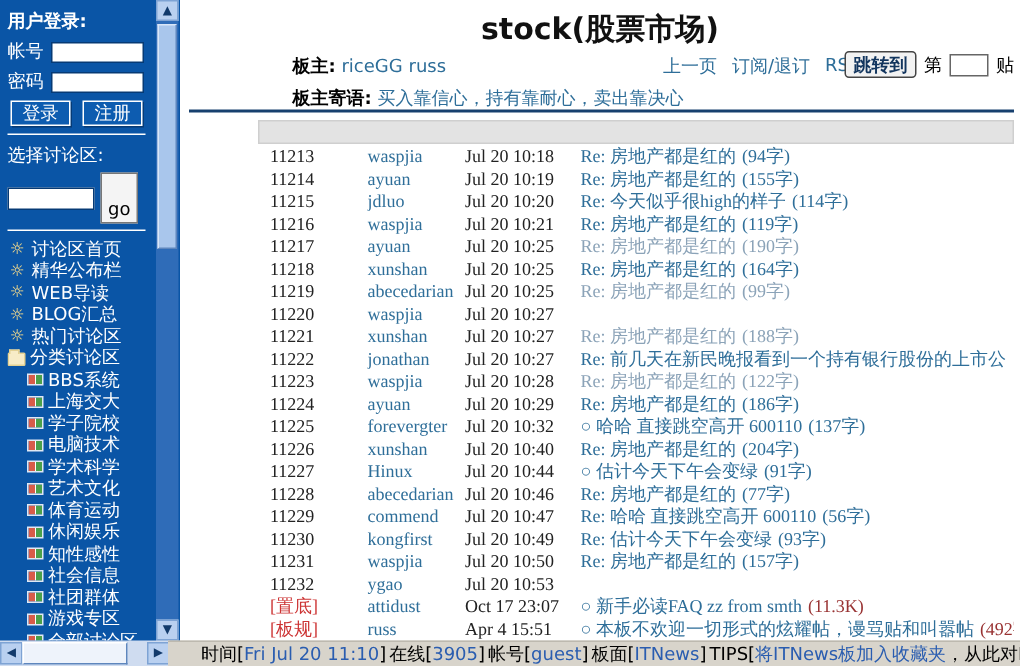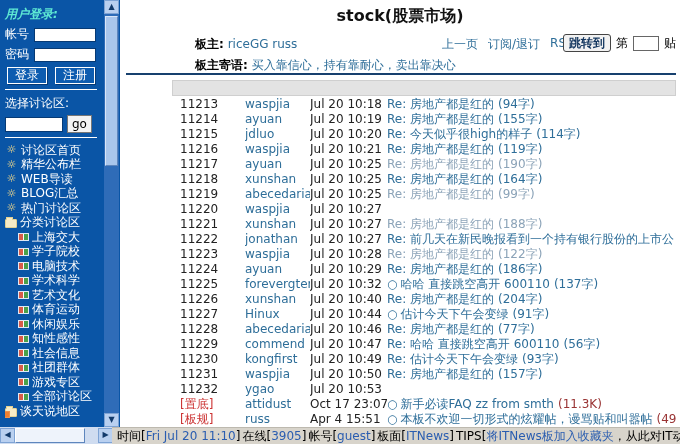--- a/index.html
+++ b/index.html
@@ -4,33 +4,33 @@
 <style>
   * { margin:0; padding:0; box-sizing:border-box; }
   html,body { width:680px; height:444px; overflow:hidden; }
   body { font-family:"DejaVu Sans","Liberation Sans",sans-serif; font-size:12px; background:#fff; }
   #page { position:relative; width:680px; height:444px; overflow:hidden; background:#fff; }
 
   
   #sidebar { position:absolute; left:0; top:0; width:120px; height:444px;
              background:var(--sidebar_bg,#0a55a6); color:#fff; overflow:hidden; }
   #side-content { position:absolute; left:0; top:0; width:103px; height:427px; padding:6px 0 0 5px; overflow:hidden; }
-  .login-title { font-weight:bold; color:#5eead4; margin-bottom:3px;font-style:italic; }
+  .login-title { font-weight:bold; color:#ffffff; margin-bottom:3px; }
   .login-row { display:flex; align-items:center; margin-bottom:3px; gap:3px; }
   .login-row .lab { width:26px; }
   .login-row input { width:62px; height:14px; border:1px solid #063a75; background:#fff; font-size:11px; }
   .btn-row { display:flex; gap:8px; margin:4px 0 5px 2px; }
   .side-btn { background:#0d5cb0; color:#fff; border:1px solid #fff; box-shadow:1px 1px 0 #063a75;
               font-size:12px; padding:0 7px; height:17px; line-height:15px; cursor:pointer;
               font-family:inherit; }
   .side-hr { height:1px; background:#fff; margin:4px 6px 5px 0; }
   .select-label { margin-bottom:3px; }
   .select-row { display:flex; align-items:center; gap:4px; margin-bottom:2px; }
   .select-row input { width:58px; height:15px; border:1px solid #063a75; background:#fff; }
-  .go-btn { background:#f4f4f4; color:#000; border:1px solid #777; height:18px; padding:0 4px;
+  .go-btn { background:#f4f4f4; color:#000; border:1px solid #777; height:18px; padding:16px 4px;
             font-size:12px; font-family:inherit; cursor:pointer; }
 
   #sidebar-nav { margin-top:2px; }
   .nav-item { display:flex; align-items:center; gap:3px; height:14.5px; white-space:nowrap;
               color:#fff; cursor:pointer; overflow:hidden; }
   .nav-item.indent { padding-left:13px; }
   .nav-item .lbl { color:#fff; }
   .icon { display:inline-block; flex:0 0 auto; }
   .icon.gear { width:13px; font-size:11px; line-height:12px; color:#ffe089; text-align:center; }
   .icon.folder, .icon.folder-plus { width:12px; height:9px; background:#f7ecc7; border:1px solid #e3d193;
@@ -51,21 +51,21 @@
   #v-thumb { position:absolute; left:1px; top:16px; width:13px; height:150px; background:#a9c6ec;
              border:1px solid #d9e6f8; border-right-color:#5e86bd; border-bottom-color:#5e86bd; cursor:grab; }
   #h-scroll { position:absolute; left:0; bottom:0; width:113px; height:17px; background:#cfdcf0; }
   #h-left { left:0; top:1px; height:15px; } #h-right { left:98px; top:1px; height:15px; position:absolute; }
   #h-thumb { position:absolute; left:15px; top:1px; width:70px; height:15px; background:#eef3fb;
              border:1px solid #fff; border-right-color:#5e86bd; border-bottom-color:#5e86bd; cursor:grab; }
 
   
   #main { position:absolute; left:120px; top:0; width:560px; height:444px; background:#fff; overflow:hidden; }
   #board-title { position:absolute; top:6px; left:0; width:100%; text-align:center;
-                 font-size:16px; font-weight:bold; color:#111; }
+                 font-size:20px; font-weight:bold; color:#111; }
   #meta-line { position:absolute; top:36px; left:0; width:100%; height:18px; }
   #mods { position:absolute; left:75px; top:0; white-space:nowrap; }
   #mods .mod-label { font-weight:bold; color:#000; }
   .link { color:var(--link,#2e6e99); cursor:pointer; text-decoration:none; }
   #page-links { position:absolute; left:322px; top:0; white-space:nowrap; display:flex; gap:10px; }
   #jump-group { position:absolute; right:4px; top:-2px; white-space:nowrap; display:flex; align-items:center; gap:5px; }
   #jump-btn { background:#f2f2f2; border:1px solid #444; border-radius:3px; color:#12355e;
               font-size:12px; height:18px; padding:0 5px; font-family:inherit; cursor:pointer;font-weight:bold; }
   #jump-input { width:26px; height:15px; border:1px solid #666; background:#fff; }
   #motto-line { position:absolute; top:57px; left:75px; white-space:nowrap; }
@@ -73,36 +73,36 @@
   #motto-line .motto-text { color:var(--link,#2e6e99); }
   #divider { position:absolute; top:73px; left:6px; right:4px; height:2px; background:var(--divider,#17406e); }
 
   #post-table { position:absolute; top:80px; left:52px; width:504px; }
   .thead { display:grid; grid-template-columns:51px 22px 65px 77px 1fr; height:16px; line-height:15px;
            background:var(--header_bg,#e3e3e3); border:1px solid #cfcfcf; color:#222; }
   .thead span { padding-left:8px; overflow:hidden; white-space:nowrap;margin-top:16px; }
   .thead span:nth-child(1) { padding-left:8px; }
   #rows { margin-top:1px; }
   .trow { display:grid; grid-template-columns:51px 22px 65px 77px 1fr; height:15px; line-height:15px;
-          white-space:nowrap; overflow:hidden; }
+          white-space:nowrap; overflow:hidden;font-family:Liberation Serif, serif; }
   .trow span { overflow:hidden; }
   .c-id { padding-left:8px; color:#222; }
   .c-id.redlab { color:var(--pinned_label,#cc3333); }
   .c-author { color:var(--link,#2e6e99); cursor:pointer; }
   .c-date { color:#222; }
   .c-title { color:var(--link,#2e6e99); cursor:pointer; }
   .trow.visited .c-title { color:var(--visited,#8ba3b8); }
   .c-title .size { margin-left:4px; }
   .c-title .size.red { color:var(--pinned_size,#993333); }
   .c-title .marker { margin-right:3px; }
 
   
   #statusbar { position:absolute; left:112px; right:0; bottom:0; height:17px; line-height:16px;
                background:var(--statusbar_bg,#d8d4cb); border-top:1px solid #bdb9af;
-               padding-left:5px; white-space:nowrap; overflow:hidden; display:flex; color:#000; z-index:5;align-items:center; }
+               padding-left:22px; white-space:nowrap; overflow:hidden; display:flex; color:#000; z-index:5;align-items:center; }
   .seg { margin-right:2px; }
   .seg .val { color:var(--status_value,#2a5db0); }
 </style>
 </head>
 <body>
 
 <div id="page">
 
   <div id="sidebar">
     <div id="side-content">
@@ -146,20 +146,24 @@
           <div class="nav-item">
             <span class="icon gear">☼</span>
             <span class="lbl">热门讨论区</span>
           </div>
           <div class="nav-item">
             <span class="icon folder"></span>
             <span class="lbl">分类讨论区</span>
           </div>
           <div class="nav-item indent">
             <span class="icon board"></span>
+            <span class="lbl">BBS系统</span>
+          </div>
+          <div class="nav-item indent">
+            <span class="icon board"></span>
             <span class="lbl">上海交大</span>
           </div>
           <div class="nav-item indent">
             <span class="icon board"></span>
             <span class="lbl">学子院校</span>
           </div>
           <div class="nav-item indent">
             <span class="icon board"></span>
             <span class="lbl">电脑技术</span>
           </div>

